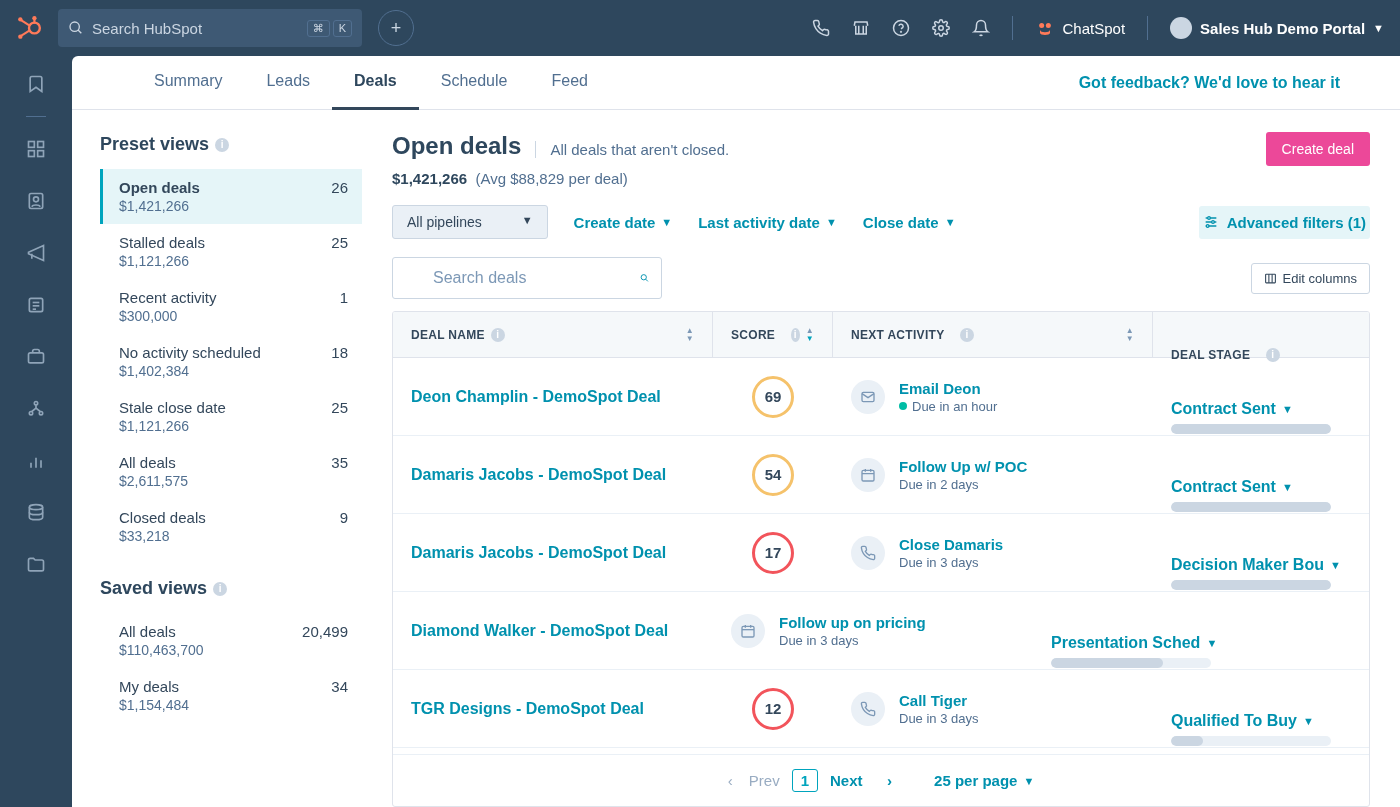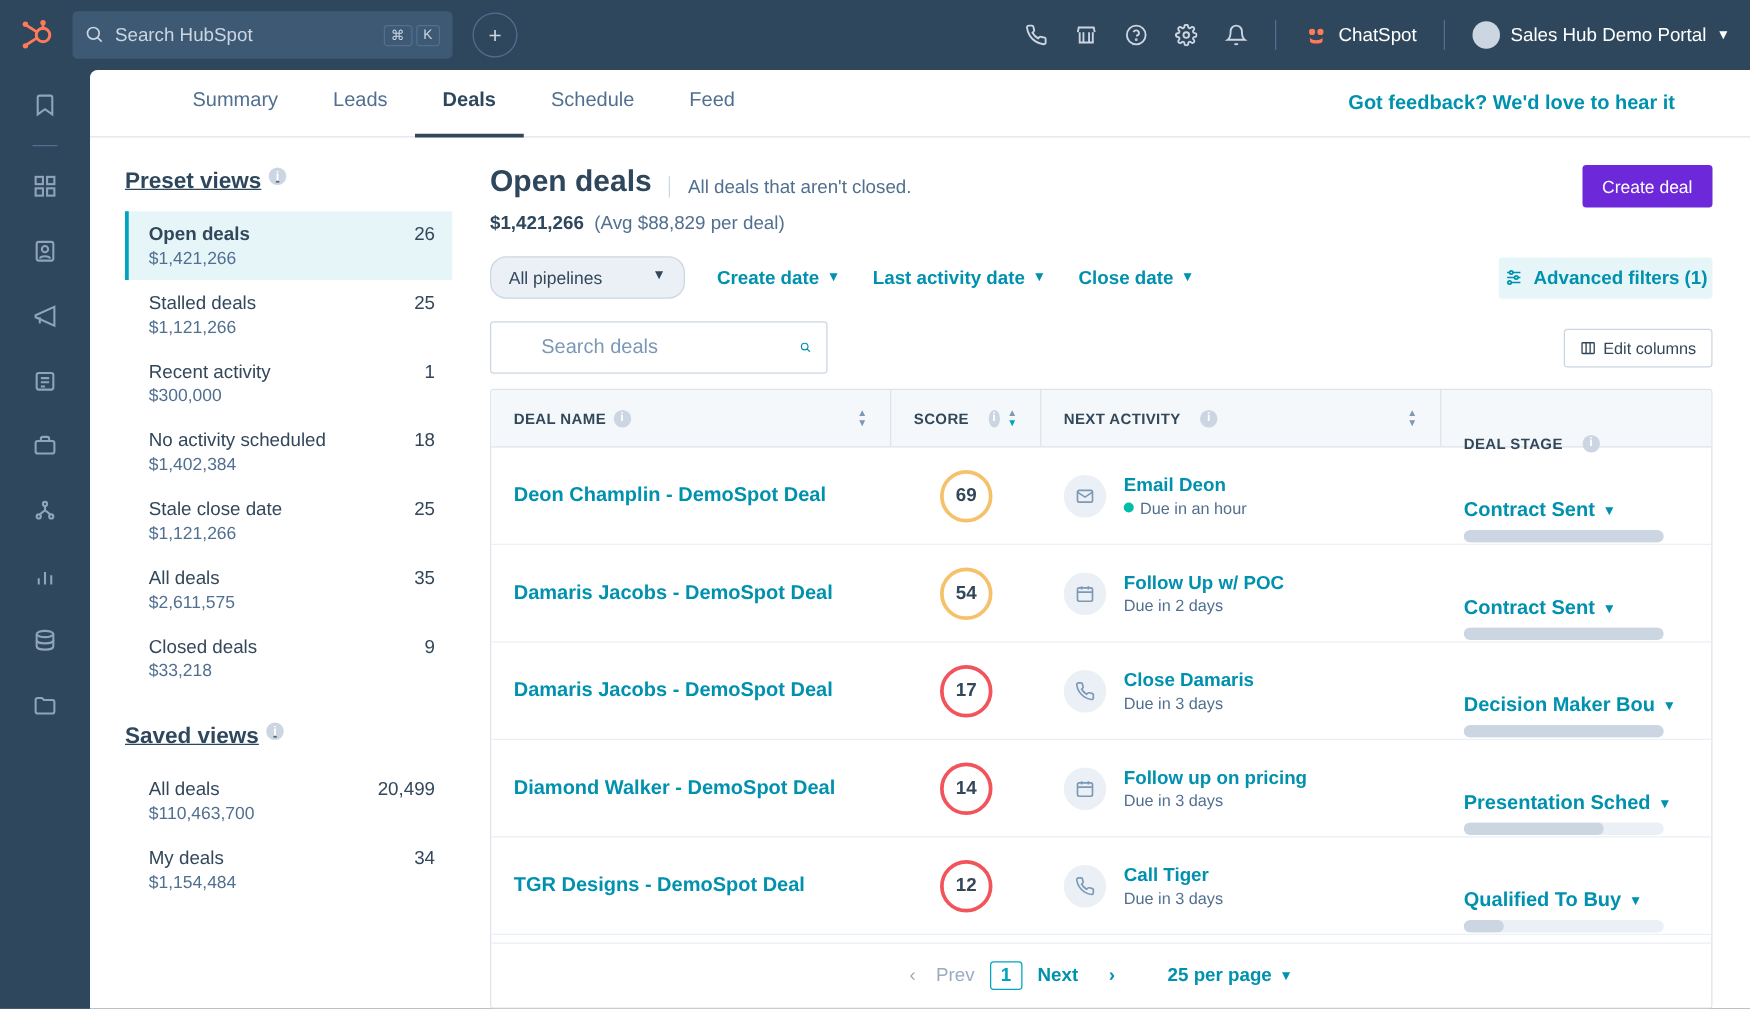--- a/index.html
+++ b/index.html
@@ -9,59 +9,59 @@
 .search-wrap { display: flex; align-items: center; background: #3e5974; border-radius: 4px; height: 38px; padding: 0 10px; width: 304px; color: #cbd6e2; position: relative; }
 .search-input { background: transparent; border: none; color: #cbd6e2; font-size: 15px; flex: 1; outline: none; padding-left: 8px; }
 .search-input::placeholder { color: #cbd6e2; }
 .kbd { display: flex; gap: 3px; }
 .kbd span { border: 1px solid #516f90; border-radius: 3px; padding: 1px 5px; font-size: 11px; color: #cbd6e2; }
 .plus-btn { width: 36px; height: 36px; border-radius: 50%; border: 1px solid #516f90; display: flex; align-items: center; justify-content: center; color: #cbd6e2; background: transparent; cursor: pointer; font-size: 18px; }
 .top-right { margin-left: auto; display: flex; align-items: center; gap: 22px; color: #cbd6e2; }
 .top-icon { cursor: pointer; display: flex; }
 .chatspot { display: flex; align-items: center; gap: 8px; color: #fff; font-size: 15px; cursor: pointer; }
 .chatspot-ico { color: #ff7a59; }
-.portal { display: flex; align-items: center; gap: 8px; color: #fff; font-size: 15px; cursor: pointer; }
+.portal { display: flex; align-items: center; gap: 8px; color: #fff; font-size: 15px; cursor: pointer; font-weight: bold; }
 .avatar-circle { width: 22px; height: 22px; border-radius: 50%; background: #cbd6e2; }
 .vdiv { width: 1px; height: 24px; background: #516f90; }
 
 .shell { display: flex; height: calc(100% - 56px); }
 .iconbar { width: 72px; background: #2e475d; display: flex; flex-direction: column; align-items: center; padding-top: 18px; gap: 32px; color: #8fa4b8; }
 .iconbar .ic { cursor: pointer; display: flex; }
 .iconbar .sep { width: 20px; height: 1px; background: #516f90; margin: -10px 0; }
 
 .content { flex: 1; background: #fff; border-top-left-radius: 6px; display: flex; flex-direction: column; overflow: hidden; }
 .tabs { height: 54px; border-bottom: 1px solid #dfe3eb; display: flex; align-items: center; padding: 0 60px; }
 .tab { padding: 0 22px; height: 54px; display: flex; align-items: center; font-size: 16px; color: #516f90; cursor: pointer; border-bottom: 3px solid transparent; }
 .tab.active { color: #2e475d; font-weight: 600; border-bottom: 3px solid #33475b; }
 .feedback { margin-left: auto; color: #0091ae; font-weight: 600; font-size: 16px; cursor: pointer; }
 
 .main-cols { flex: 1; display: flex; overflow: hidden; }
 .sidebar { width: 290px; padding: 24px 0 24px 28px; overflow-y: auto; }
-.sidebar h3 { font-size: 18px; color: #2e475d; font-weight: 600; margin-bottom: 14px; display: flex; gap: 6px; text-decoration: underline; }
+.sidebar h3 { font-size: 18px; color: #2e475d; font-weight: 600; margin-bottom: 14px; display: flex; align-items: center; gap: 6px; }
 .info-ico { width: 14px; height: 14px; border-radius: 50%; background: #cbd6e2; display: inline-flex; align-items: center; justify-content: center; color: #fff; font-size: 10px; font-weight: bold; }
 .view-item { padding: 10px 14px 10px 16px; cursor: pointer; border-left: 3px solid transparent; }
 .view-item.active { background: #e5f5f8; border-left: 3px solid #00a4bd; }
 .view-row { display: flex; justify-content: space-between; align-items: center; }
 .view-name { font-size: 15px; color: #33475b; }
 .view-item.active .view-name { font-weight: 600; }
 .view-count { font-size: 15px; color: #33475b; }
 .view-amount { font-size: 14px; color: #516f90; margin-top: 2px; }
 .saved-header { margin-top: 24px; }
 
 .work { flex: 1; padding: 22px 30px 0 30px; overflow: hidden; display: flex; flex-direction: column; }
 .work-header { display: flex; align-items: flex-start; }
 .work-title { font-size: 24px; font-weight: 700; color: #2e475d; }
 .work-sub { font-size: 15px; color: #516f90; padding-left: 14px; border-left: 1px solid #cbd6e2; margin-left: 14px; align-self: center; }
-.create-btn { margin-left: auto; background: #6d28d9; color: #fff; border: none; padding: 9px 16px; border-radius: 3px; font-size: 14px; cursor: pointer; }
+.create-btn { margin-left: auto; background: #ec4899; color: #fff; border: none; padding: 9px 16px; border-radius: 3px; font-size: 14px; cursor: pointer; }
 .totals { margin-top: 4px; font-size: 15px; color: #2e475d; }
 .totals b { font-weight: 700; }
 .totals .avg { color: #516f90; }
 
 .filter-row { display: flex; align-items: center; gap: 26px; margin-top: 18px; }
-.pill-select { background: #eaf0f6; border: 1px solid #cbd6e2; border-radius: 13px; padding: 8px 14px; font-size: 14px; color: #33475b; display: flex; align-items: flex-start; gap: 40px; cursor: pointer; }
+.pill-select { background: #eaf0f6; border: 1px solid #cbd6e2; border-radius: 3px; padding: 8px 14px; font-size: 14px; color: #33475b; display: flex; align-items: flex-start; gap: 40px; cursor: pointer; }
 .link-filter { color: #0091ae; font-weight: 600; font-size: 15px; display: flex; align-items: center; gap: 6px; cursor: pointer; }
 .adv-filter { margin-left: auto; background: #e5f5f8; padding: 8px 4px; border-radius: 3px; display: flex; align-items: center; gap: 8px; color: #0091ae; font-weight: 600; font-size: 15px; cursor: pointer; }
 
 .toolbar-row { display: flex; align-items: center; margin-top: 18px; }
 .search-deals { border: 1px solid #cbd6e2; border-radius: 3px; height: 42px; width: 270px; display: flex; align-items: center; padding: 0 12px; }
 .search-deals input { border: none; flex: 1; font-size: 16px; outline: none; color: #33475b; margin-left: 28px; }
 .search-deals input::placeholder { color: #7c98b6; }
 .edit-cols { margin-left: auto; border: 1px solid #cbd6e2; background: #fff; padding: 7px 12px; border-radius: 3px; font-size: 13px; color: #33475b; display: flex; align-items: center; gap: 6px; cursor: pointer; }
 
 .table { margin-top: 12px; border: 1px solid #dfe3eb; border-radius: 3px; flex: 1; overflow: hidden; display: flex; flex-direction: column; }
@@ -489,23 +489,20 @@
                 </div>
     <div class="td col-stage">
       <div class="stage-link">Decision Maker Bou <span class="chev">▼</span></div>
       <div class="stage-bar">
                     <div class="stage-fill" style="width:100%"></div>
                   </div>
     </div>
               </div>
               <div class="trow">
     <div class="td col-name"><a class="deal-link">Diamond Walker - DemoSpot Deal</a></div>
-    <div class="td col-score">
-                  <div class="score-ring red">14</div>
-                </div>
     <div class="td col-activity">
                   <div class="activity-cell">
       <div class="act-icon">
                       <svg width="16" height="16" viewBox="0 0 24 24" fill="none" stroke="currentColor" stroke-width="2">
                         <rect x="3" y="5" width="18" height="16" rx="2"></rect>
                         <line x1="3" y1="10" x2="21" y2="10"></line>
                         <line x1="8" y1="3" x2="8" y2="7"></line>
                         <line x1="16" y1="3" x2="16" y2="7"></line>
                       </svg>
                     </div>

